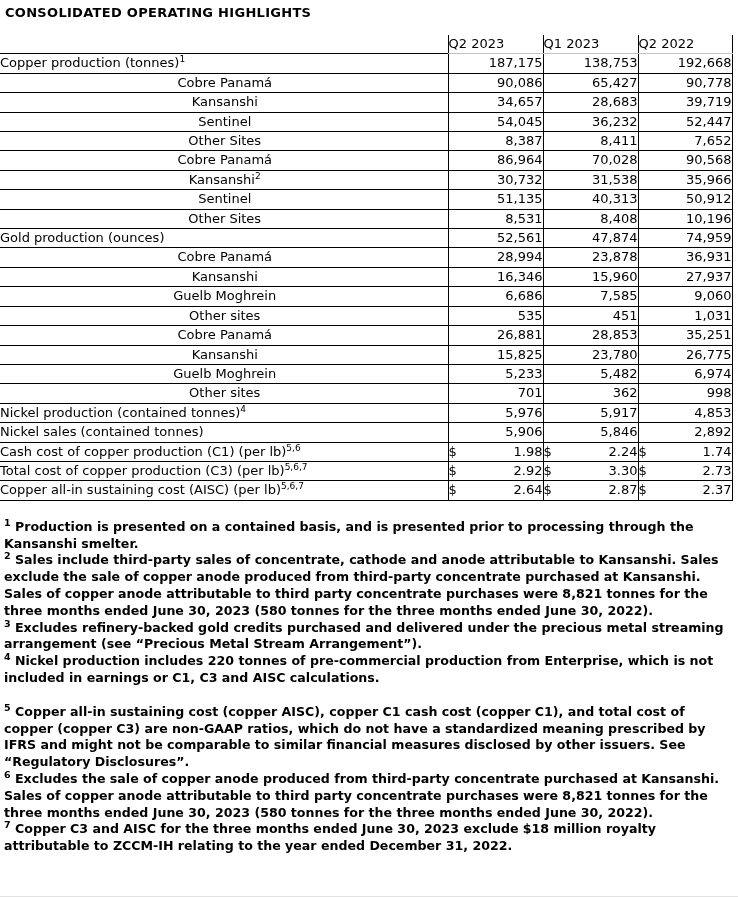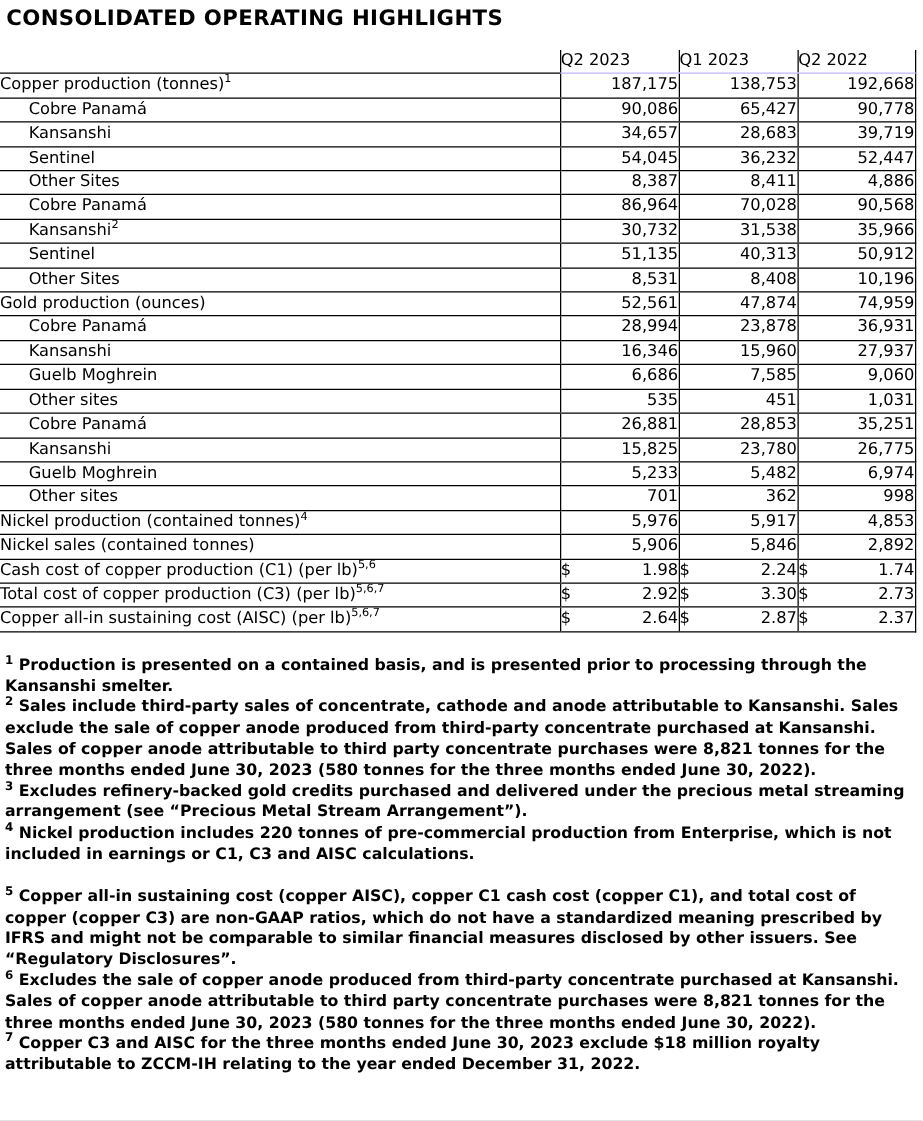--- a/index.html
+++ b/index.html
@@ -11,21 +11,21 @@
   }
   .page {
     width:738px;
     height:897px;
     box-sizing:border-box;
     padding-top:4px;
     border-bottom:1px solid #e2e2e2;
     overflow:hidden;
   }
   .doc-title {
-    font-size:17px;
+    font-size:13px;
     font-weight:bold;
     letter-spacing:0.3px;
     margin:1px 0 0 5px;
     white-space:nowrap;
   }
   table.highlights {
     border-collapse:collapse;
     table-layout:fixed;
     width:732px;
     margin-top:15px;
@@ -49,21 +49,21 @@
     border-left:1px solid #000;
     border-bottom:1px solid #c4b5fd;
     text-align:left;
     font-weight:normal;
     padding-right:5px;
   }
   th.col-h.last { border-right:1px solid #000; }
   tbody td { border-bottom:1px solid #000; }
   tbody tr:first-child td { border-top:1px solid #000; }
   td.lbl { padding-left:5px; }
-  td.lbl.ind { padding-left:23px; }
+  td.lbl.ind { padding-left:2px;text-align:center; }
   td.val {
     border-left:1px solid #000;
     text-align:right;
     padding-right:5px;
     padding-left:7px;
   }
   td.val.last { border-right:1px solid #000; }
   sup {
     font-size:9px;
     line-height:0;
@@ -122,21 +122,21 @@
         <tr>
           <td class="lbl ind">Sentinel</td>
           <td class="val">54,045</td>
           <td class="val">36,232</td>
           <td class="val last">52,447</td>
         </tr>
         <tr>
           <td class="lbl ind">Other Sites</td>
           <td class="val">8,387</td>
           <td class="val">8,411</td>
-          <td class="val last">4,886</td>
+          <td class="val last">7,652</td>
         </tr>
         <tr>
           <td class="lbl ind">Cobre Panamá</td>
           <td class="val">86,964</td>
           <td class="val">70,028</td>
           <td class="val last">90,568</td>
         </tr>
         <tr>
           <td class="lbl ind">Kansanshi<sup>2</sup></td>
           <td class="val">30,732</td>

